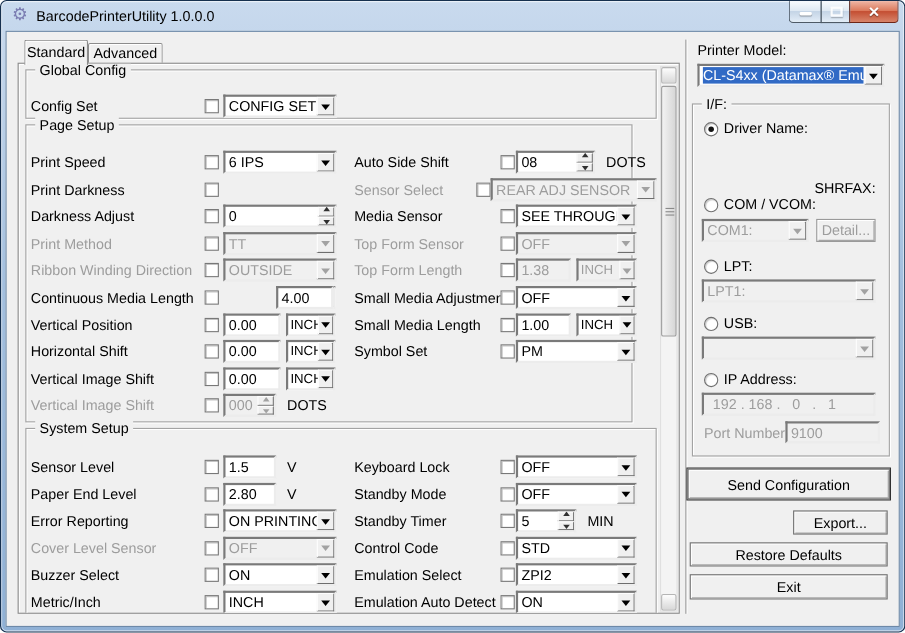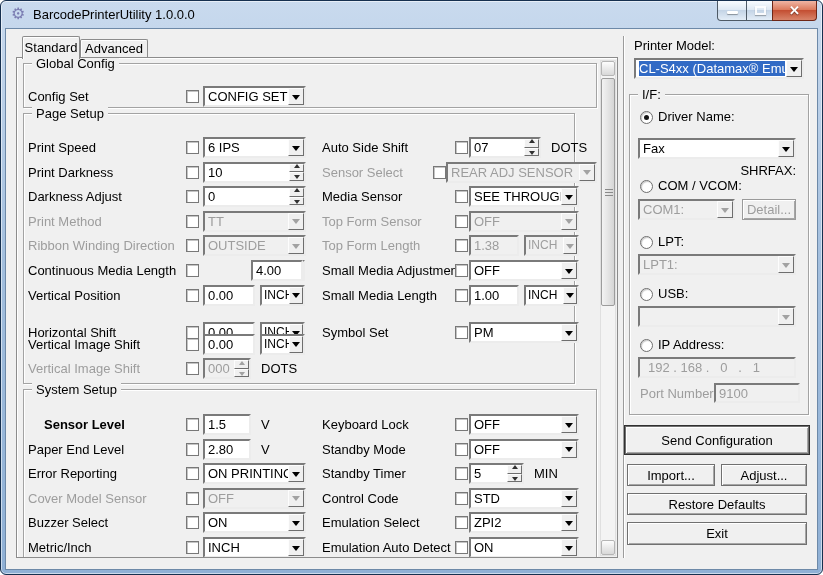--- a/index.html
+++ b/index.html
@@ -139,37 +139,30 @@
             <span class="lbl" style="left: 4px;">Print Speed</span>
             <span class="cbx" style="left: 162px;"></span>
             <div class="field combo" style="left: 179px; width: 103px;">
               <span class="val">6 IPS</span>
               <span class="drop"></span>
             </div>
             <span class="lbl" style="left: 298px;">Auto Side Shift</span>
             <span class="cbx" style="left: 431px;"></span>
             <span class="suffix" style="left: 527px;">DOTS</span>
             <div class="field spinbox" style="left: 445px; width: 72px;">
-              <span class="val">07</span>
+              <span class="val">08</span>
               <span class="spins">
                 <i class="su"></i>
                 <i class="sd"></i>
               </span>
             </div>
           </div>
           <div class="row" style="top: 47.6px;">
             <span class="lbl" style="left: 4px;">Print Darkness</span>
             <span class="cbx" style="left: 162px;"></span>
-            <div class="field spinbox" style="left: 179px; width: 103px;">
-              <span class="val">10</span>
-              <span class="spins">
-                <i class="su"></i>
-                <i class="sd"></i>
-              </span>
-            </div>
             <span class="lbl dis" style="left: 298px;">Sensor Select</span>
             <span class="cbx" style="left: 409px;"></span>
             <div class="field combo disabled" style="left: 422px; width: 151px;">
               <span class="val">REAR ADJ SENSOR</span>
               <span class="drop"></span>
             </div>
           </div>
           <div class="row" style="top: 72.2px;">
             <span class="lbl" style="left: 4px;">Darkness Adjust</span>
             <span class="cbx" style="left: 162px;"></span>
@@ -248,21 +241,21 @@
             <span class="lbl" style="left: 298px;">Small Media Length</span>
             <span class="cbx" style="left: 431px;"></span>
             <div class="field combo unit" style="left: 500px; width: 55px;">
               <span class="val">INCH</span>
               <span class="drop"></span>
             </div>
             <div class="field input" style="left: 445px; width: 50px;">
               <span class="val">1.00</span>
             </div>
           </div>
-          <div class="row" style="top: 195.2px; margin-top: 13px;">
+          <div class="row" style="top: 195.2px;">
             <span class="lbl" style="left: 4px;">Horizontal Shift</span>
             <span class="cbx" style="left: 162px;"></span>
             <div class="field combo unit" style="left: 236px; width: 45px;">
               <span class="val">INCH</span>
               <span class="drop"></span>
             </div>
             <div class="field input" style="left: 179px; width: 52px;">
               <span class="val">0.00</span>
             </div>
             <span class="lbl" style="left: 298px;">Symbol Set</span>
@@ -292,21 +285,21 @@
               <span class="spins">
                 <i class="su"></i>
                 <i class="sd"></i>
               </span>
             </div>
           </div>
         </div>
         <div class="group" style="left: 6px; top: 331px; width: 574px; height: 242px;">
           <span class="gtitle">System Setup</span>
           <div class="row" style="top: 24px;">
-            <span class="lbl" style="left: 20px; font-weight: bold;">Sensor Level</span>
+            <span class="lbl" style="left: 4px;">Sensor Level</span>
             <span class="cbx" style="left: 162px;"></span>
             <span class="suffix" style="left: 237px;">V</span>
             <div class="field input" style="left: 179px; width: 48px;">
               <span class="val">1.5</span>
             </div>
             <span class="lbl" style="left: 298px;">Keyboard Lock</span>
             <span class="cbx" style="left: 431px;"></span>
             <div class="field combo" style="left: 445px; width: 110px;">
               <span class="val">OFF</span>
               <span class="drop"></span>
@@ -338,21 +331,21 @@
             <span class="suffix" style="left: 510px;">MIN</span>
             <div class="field spinbox" style="left: 445px; width: 55px;">
               <span class="val">5</span>
               <span class="spins">
                 <i class="su"></i>
                 <i class="sd"></i>
               </span>
             </div>
           </div>
           <div class="row" style="top: 97.8px;">
-            <span class="lbl dis" style="left: 4px;">Cover Model Sensor</span>
+            <span class="lbl dis" style="left: 4px;">Cover Level Sensor</span>
             <span class="cbx" style="left: 162px;"></span>
             <div class="field combo disabled" style="left: 179px; width: 103px;">
               <span class="val">OFF</span>
               <span class="drop"></span>
             </div>
             <span class="lbl" style="left: 298px;">Control Code</span>
             <span class="cbx" style="left: 431px;"></span>
             <div class="field combo" style="left: 445px; width: 110px;">
               <span class="val">STD</span>
               <span class="drop"></span>
@@ -396,24 +389,20 @@
       <div class="field combo" style="left:628px;top:29px;width:170px">
         <span class="val sel">CL-S4xx (Datamax® Emulat</span>
         <span class="drop"></span>
       </div>
 
       <div class="group" style="left:623px;top:65px;width:180px;height:321px">
         <span class="gtitle">I/F:</span>
 
         <span class="radio on" style="left:10px;top:16px"></span>
         <span class="rlabel" style="left:28px;top:14px">Driver Name:</span>
-        <div class="field combo" style="left:8px;top:43px;width:158px">
-          <span class="val">Fax</span>
-          <span class="drop"></span>
-        </div>
         <span class="rlabel rt" style="left:8px;top:68px;width:158px">SHRFAX:</span>
 
         <span class="radio" style="left:10px;top:85px"></span>
         <span class="rlabel" style="left:28px;top:83px">COM / VCOM:</span>
         <div class="field combo disabled" style="left:8px;top:104px;width:97px">
           <span class="val">COM1:</span>
           <span class="drop"></span>
         </div>
         <div class="btn bdis" style="left:112px;top:104px;width:54px;height:21px">Detail...</div>
 
@@ -436,19 +425,18 @@
         <div class="field disabled" style="left:8px;top:262px;width:158px">
           <span class="val" style="left:8px">192 . 168 .   0   .   1</span>
         </div>
         <span class="rlabel dis" style="left:10px;top:291px">Port Number:</span>
         <div class="field disabled" style="left:84px;top:288px;width:86px;height:20px">
           <span class="val">9100</span>
         </div>
       </div>
 
       <div class="btn default" style="left:619px;top:397px;width:184px;height:28px">Send Configuration</div>
-      <div class="btn" style="left:621px;top:435px;width:88px;height:22px">Import...</div>
-      <div class="btn" style="left:715px;top:435px;width:86px;height:22px">Adjust...</div>
+      <div class="btn" style="left:715px;top:435px;width:86px;height:22px">Export...</div>
       <div class="btn" style="left:621px;top:493px;width:180px;height:23px">Exit</div>
       <div class="btn" style="left:621px;top:464px;width:180px;height:22px">Restore Defaults</div>
     </div>
   </div>
 </div>
 
 </body></html>

